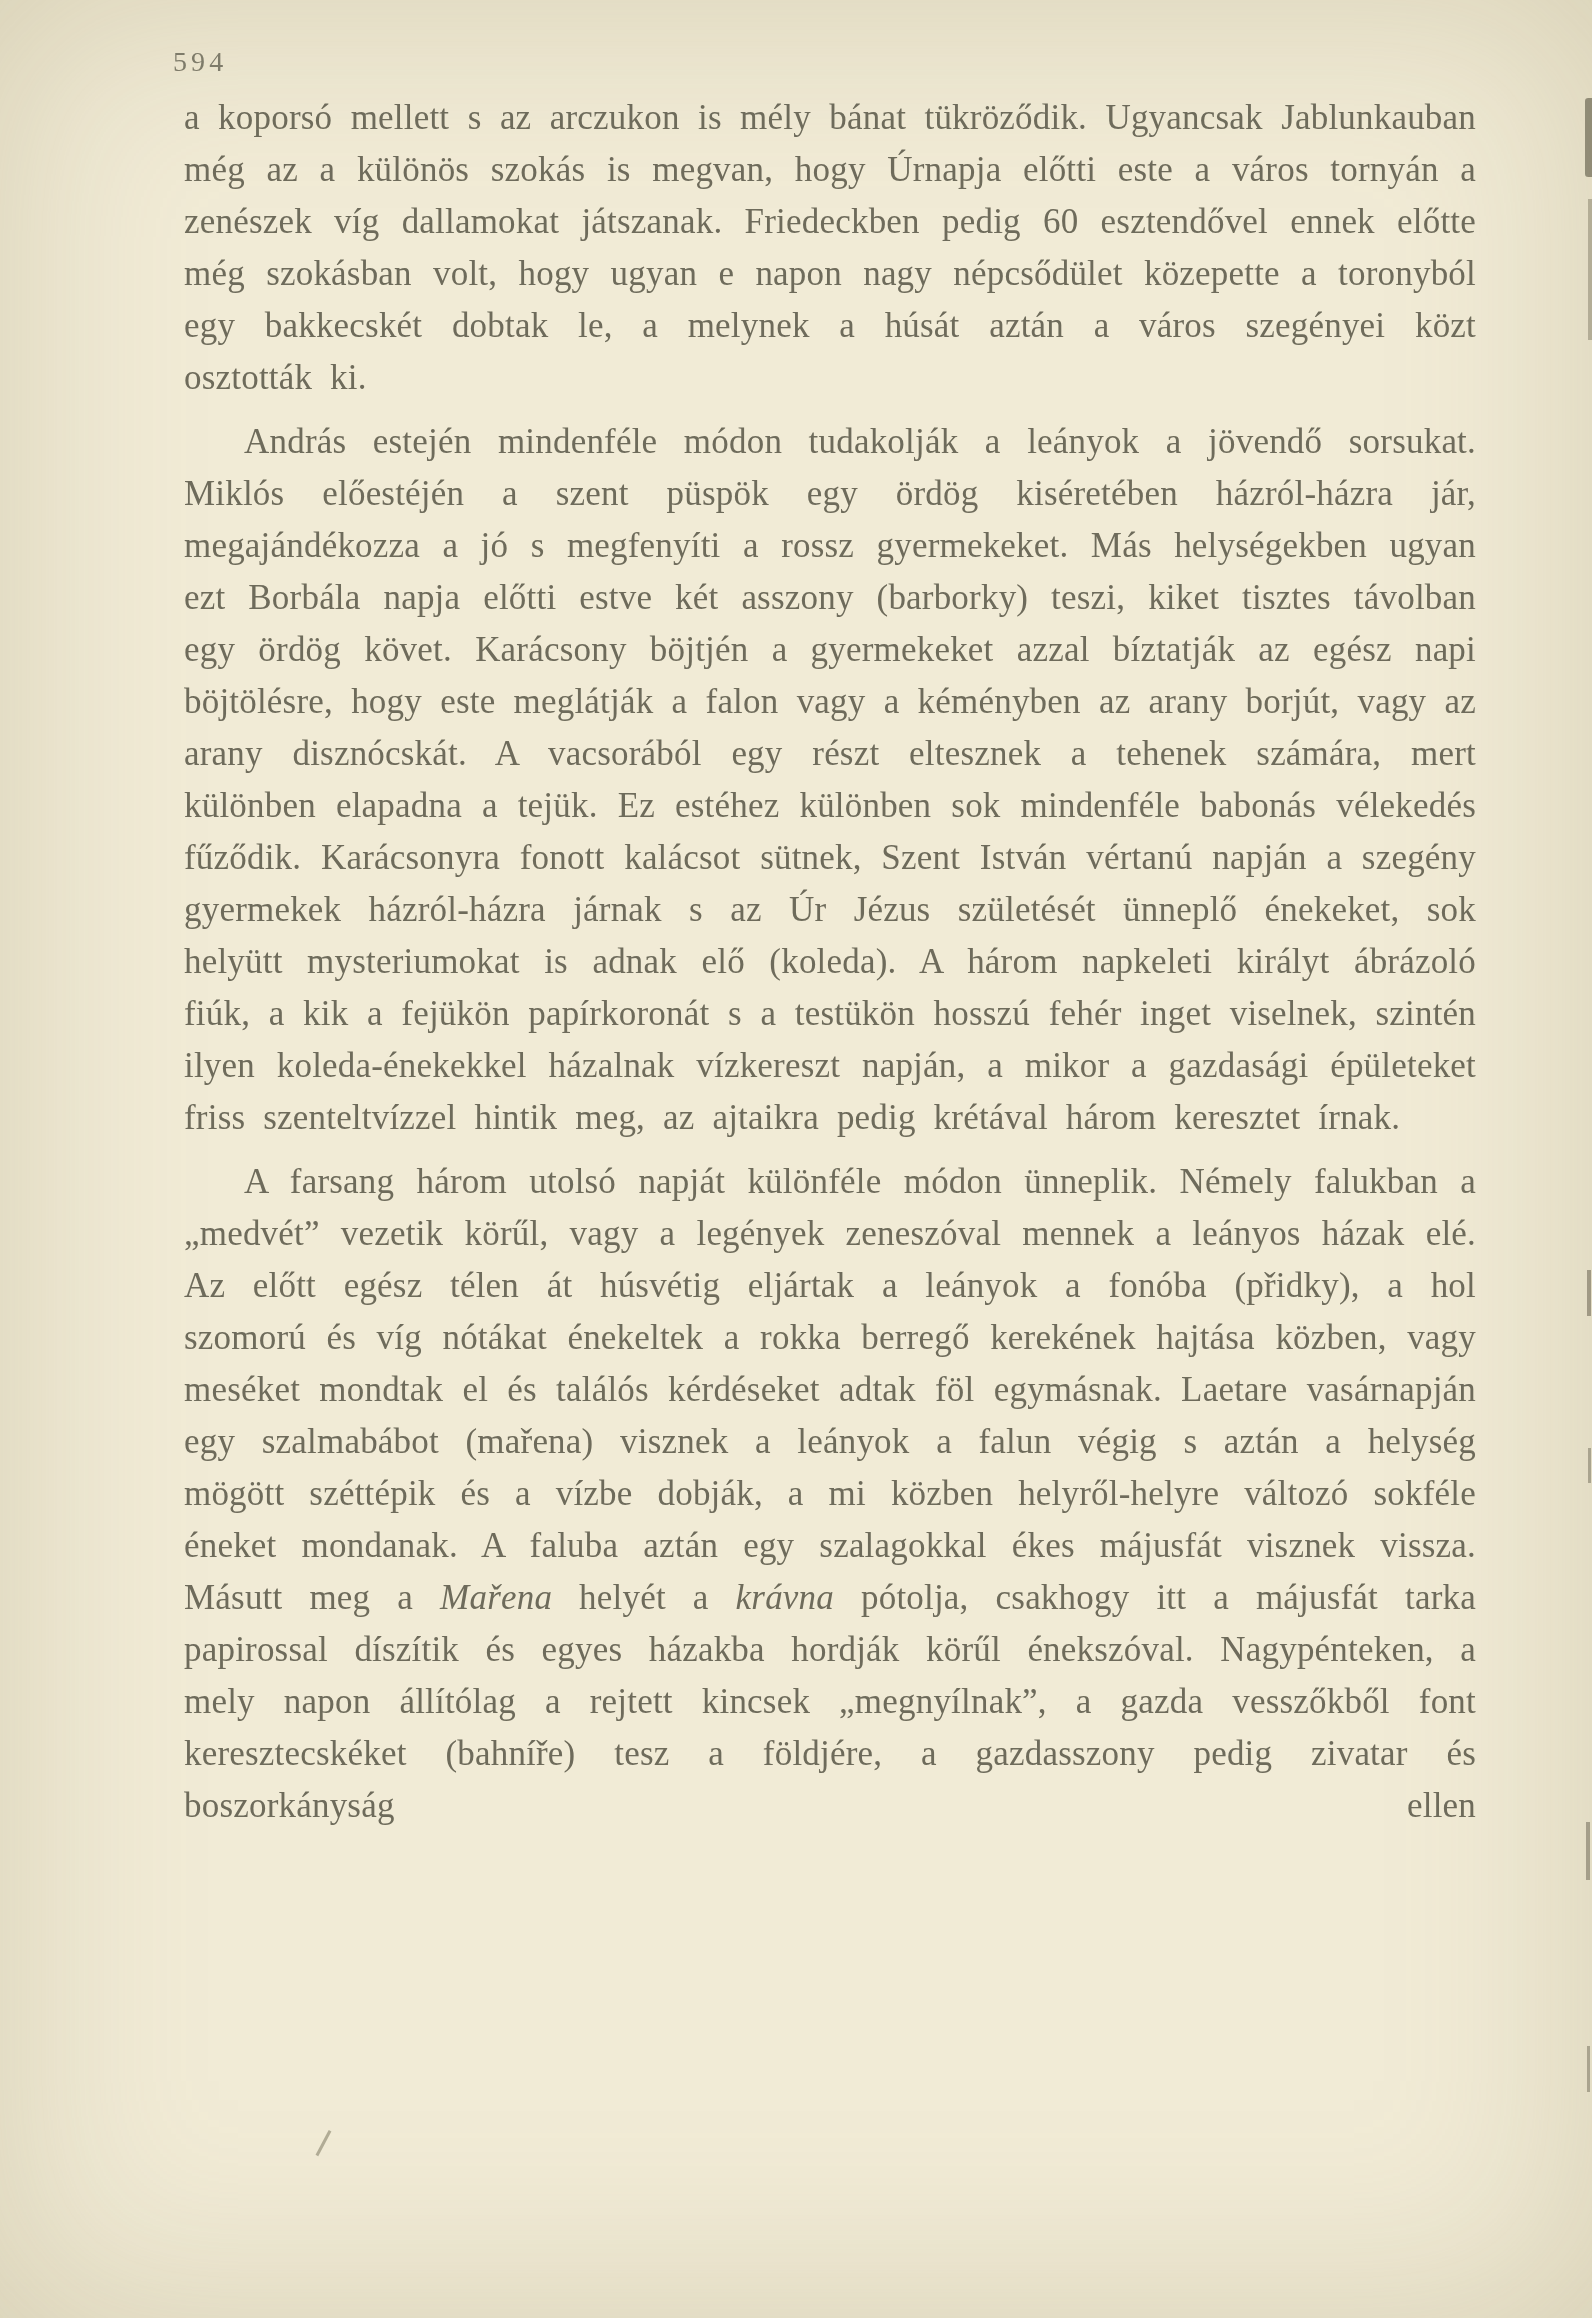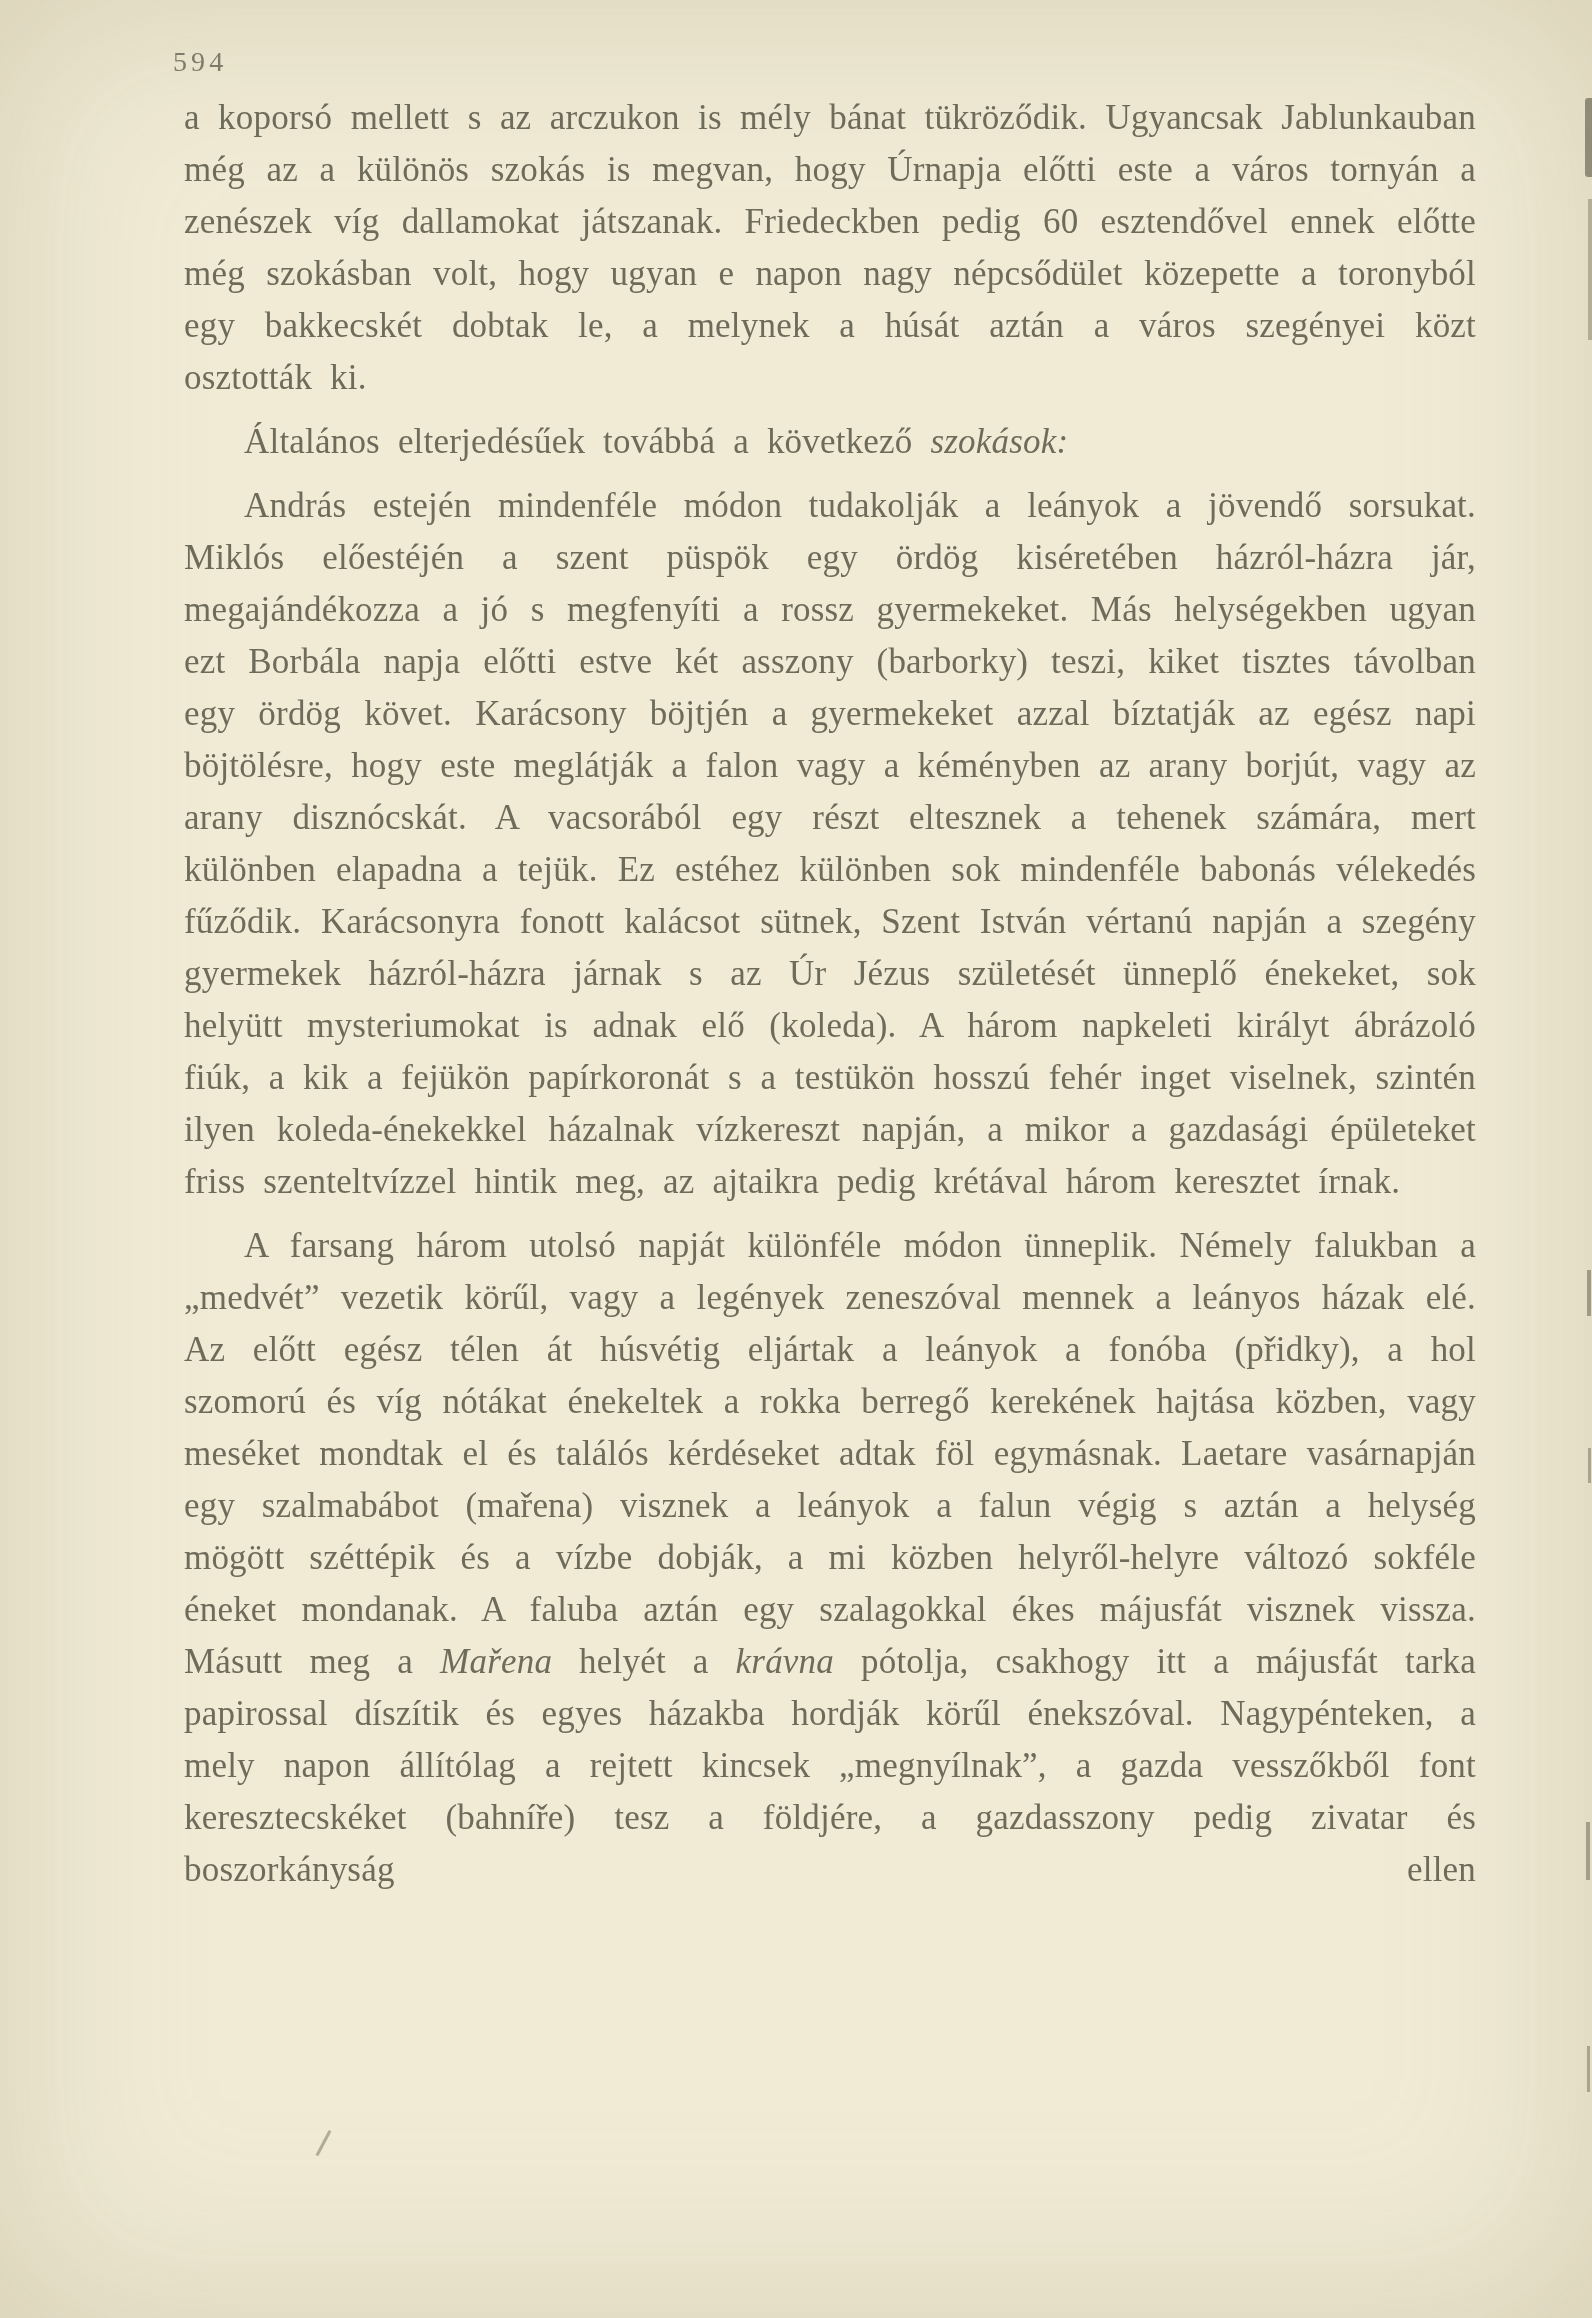--- a/index.html
+++ b/index.html
@@ -37,21 +37,20 @@
 </style>
 </head>
 <body>
 
 <div class="page">
 
   <div class="page-number">594</div>
 
   <div class="text-block">
       <p class="para"><span>a koporsó mellett s az arczukon is mély bánat tükröződik. Ugyancsak Jablunkauban még az a különös szokás is megvan, hogy Úrnapja előtti este a város tornyán a zenészek víg dallamokat játszanak. Friedeckben pedig 60 esztendővel ennek előtte még szokásban volt, hogy ugyan e napon nagy népcsődület közepette a toronyból egy bakkecskét dobtak le, a melynek a húsát aztán a város szegényei közt osztották ki.</span></p>
-      <p class="para indent"><span>Általános elterjedésűek továbbá a következő </span><span class="italic">szokások:</span></p>
       <p class="para indent"><span>András estején mindenféle módon tudakolják a leányok a jövendő sorsukat. Miklós előestéjén a szent püspök egy ördög kiséretében házról-házra jár, megajándékozza a jó s megfenyíti a rossz gyermekeket. Más helységekben ugyan ezt Borbála napja előtti estve két asszony (barborky) teszi, kiket tisztes távolban egy ördög követ. Karácsony böjtjén a gyermekeket azzal bíztatják az egész napi böjtölésre, hogy este meglátják a falon vagy a kéményben az arany borjút, vagy az arany disznócskát. A vacsorából egy részt eltesznek a tehenek számára, mert különben elapadna a tejük. Ez estéhez különben sok mindenféle babonás vélekedés fűződik. Karácsonyra fonott kalácsot sütnek, Szent István vértanú napján a szegény gyermekek házról-házra járnak s az Úr Jézus születését ünneplő énekeket, sok helyütt mysteriumokat is adnak elő (koleda). A három napkeleti királyt ábrázoló fiúk, a kik a fejükön papírkoronát s a testükön hosszú fehér inget viselnek, szintén ilyen koleda-énekekkel házalnak vízkereszt napján, a mikor a gazdasági épületeket friss szenteltvízzel hintik meg, az ajtaikra pedig krétával három keresztet írnak.</span></p>
       <p class="para indent cont"><span>A farsang három utolsó napját különféle módon ünneplik. Némely falukban a „medvét” vezetik körűl, vagy a legények zeneszóval mennek a leányos házak elé. Az előtt egész télen át húsvétig eljártak a leányok a fonóba (přidky), a hol szomorú és víg nótákat énekeltek a rokka berregő kerekének hajtása közben, vagy meséket mondtak el és találós kérdéseket adtak föl egymásnak. Laetare vasárnapján egy szalmabábot (mařena) visznek a leányok a falun végig s aztán a helység mögött széttépik és a vízbe dobják, a mi közben helyről-helyre változó sokféle éneket mondanak. A faluba aztán egy szalagokkal ékes májusfát visznek vissza. Másutt meg a </span><span class="italic">Mařena</span><span> helyét a </span><span class="italic">krávna</span><span> pótolja, csakhogy itt a májusfát tarka papirossal díszítik és egyes házakba hordják körűl énekszóval. Nagypénteken, a mely napon állítólag a rejtett kincsek „megnyílnak”, a gazda vesszőkből font keresztecskéket (bahníře) tesz a földjére, a gazdasszony pedig zivatar és boszorkányság ellen</span></p>
     </div>
 
   <div class="edge-mark" style="right:0; top:98px; width:6.6px; height:79px; opacity:.55; border-radius:3.3px 0 0 3.3px;"></div>
   <div class="edge-mark" style="right:0; top:199px; width:4.1px; height:141px; opacity:.32;"></div>
   <div class="edge-mark" style="right:0.8px; top:1270px; width:4.1px; height:46px; opacity:.45;"></div>
   <div class="edge-mark" style="right:0.8px; top:1448px; width:3.3px; height:35px; opacity:.38;"></div>
   <div class="edge-mark" style="right:1.7px; top:1822px; width:4.1px; height:58px; opacity:.42;"></div>
   <div class="edge-mark" style="right:1.7px; top:2046px; width:3.3px; height:46px; opacity:.38;"></div>

